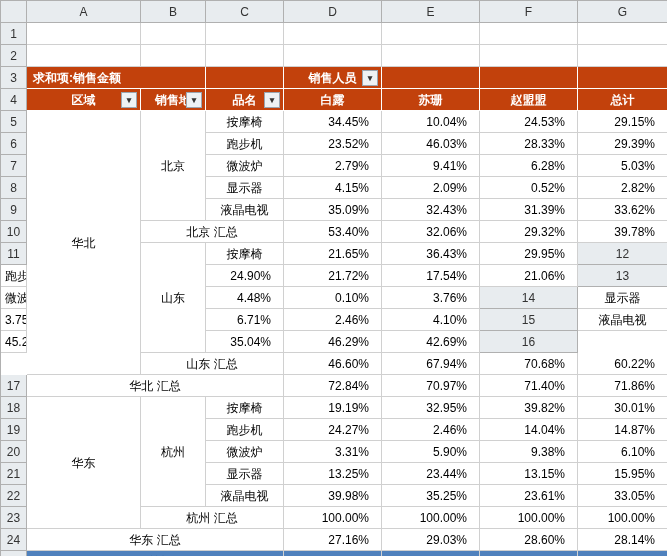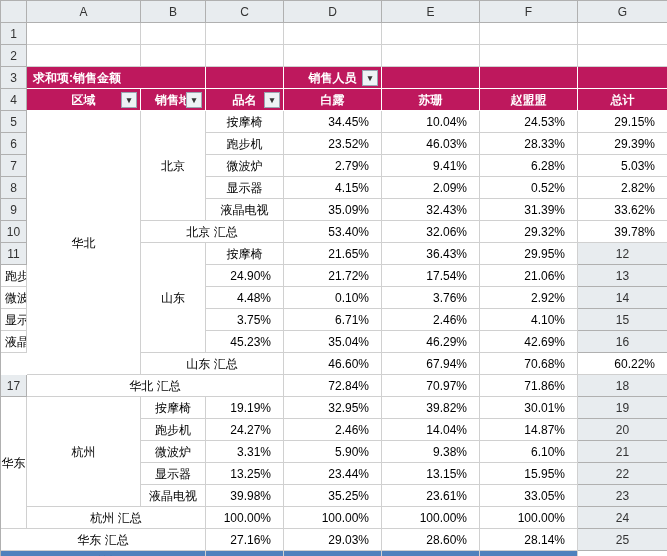--- a/index.html
+++ b/index.html
@@ -29,21 +29,21 @@
   .rowhdr, .colhdr, .corner {
     background: #e8ecef;
     text-align: center;
     color: #333;
     border-right: 1px solid #b0b0b0;
     border-bottom: 1px solid #b0b0b0;
   }
   .corner { background: #e8ecef; }
   .blank { }
   .hdr-blue {
-    background: #be185d;
+    background: #c2410c;
     color: #fff;
     font-weight: bold;
     text-align: center;
     border-right: 1px solid #fff;
     border-bottom: 1px solid #fff;
   }
   .hdr-blue.left { text-align: left; padding-left: 6px; }
   .num { text-align: right; padding-right: 12px; }
   .ctr { text-align: center; }
   .grand {
@@ -178,21 +178,20 @@
   <div class="cell num">24.90%</div>
   <div class="cell num">21.72%</div>
   <div class="cell num">17.54%</div>
   <div class="cell num">21.06%</div>
 
   <div class="cell rowhdr">13</div>
   <div class="cell ctr">微波炉</div>
   <div class="cell num">4.48%</div>
   <div class="cell num">0.10%</div>
   <div class="cell num">3.76%</div>
-  <div class="cell num">2.92%</div>
 
   <div class="cell rowhdr">14</div>
   <div class="cell ctr">显示器</div>
   <div class="cell num">3.75%</div>
   <div class="cell num">6.71%</div>
   <div class="cell num">2.46%</div>
   <div class="cell num">4.10%</div>
 
   <div class="cell rowhdr">15</div>
   <div class="cell ctr">液晶电视</div>
@@ -205,20 +204,21 @@
   <div class="cell ctr" style="grid-column: span 2;">山东 汇总</div>
   <div class="cell num">46.60%</div>
   <div class="cell num">67.94%</div>
   <div class="cell num">70.68%</div>
   <div class="cell num">60.22%</div>
 
   <div class="cell rowhdr">17</div>
   <div class="cell ctr" style="grid-column: span 3;">华北 汇总</div>
   <div class="cell num">72.84%</div>
   <div class="cell num">70.97%</div>
+  <div class="cell num">71.40%</div>
   <div class="cell num">71.86%</div>
 
   <div class="cell rowhdr">18</div>
   <div class="cell tall merge-center" style="grid-row: span 6;">华东</div>
   <div class="cell tall merge-center" style="grid-row: span 5;">杭州</div>
   <div class="cell ctr">按摩椅</div>
   <div class="cell num">19.19%</div>
   <div class="cell num">32.95%</div>
   <div class="cell num">39.82%</div>
   <div class="cell num">30.01%</div>

